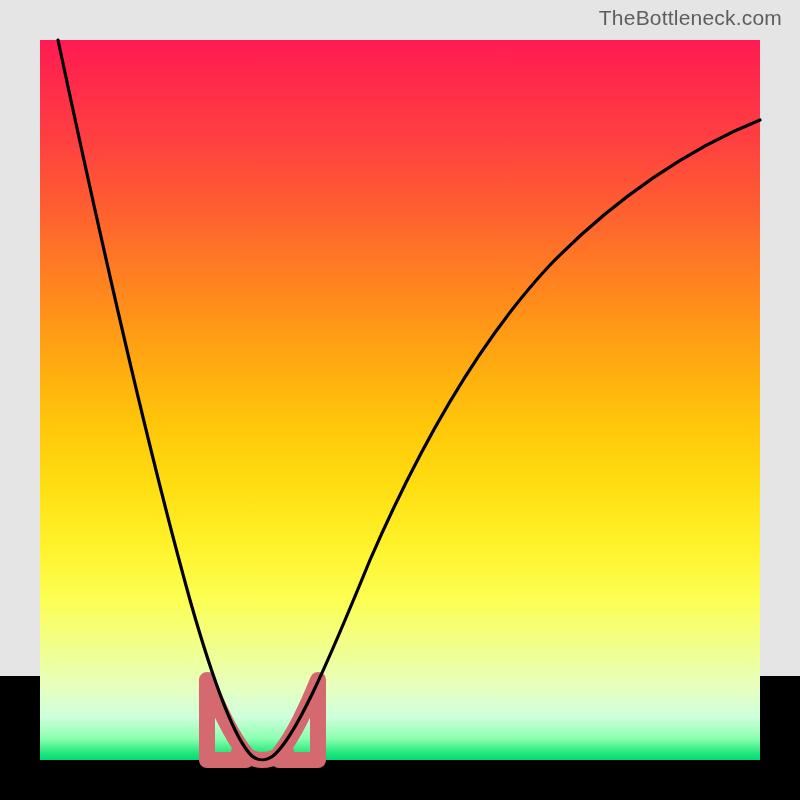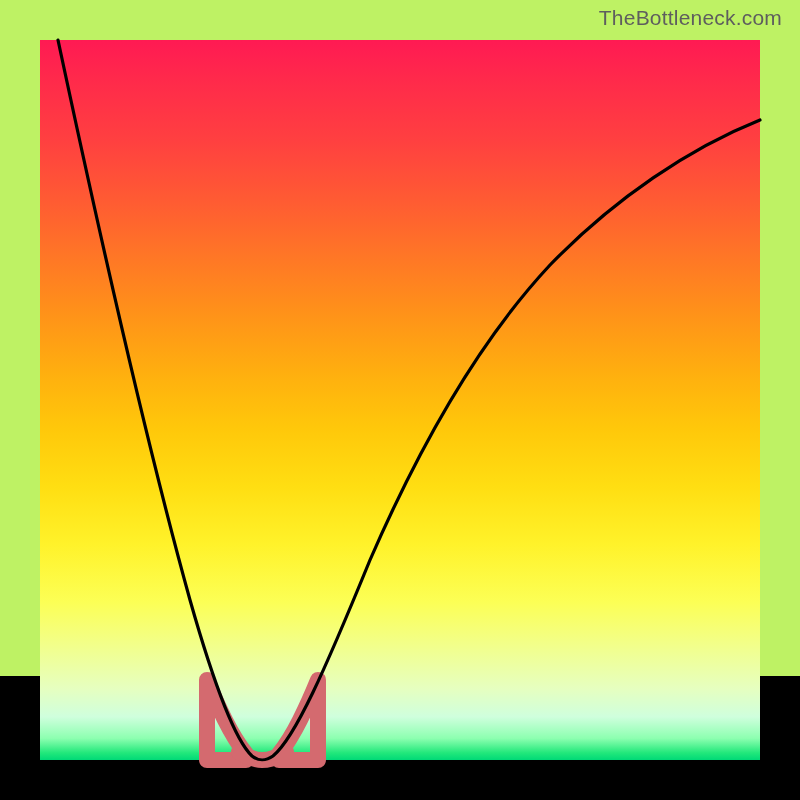--- a/index.html
+++ b/index.html
@@ -10,21 +10,21 @@
     background: #000;
     overflow: hidden;
     font-family: Arial, Helvetica, sans-serif;
   }
   .frame {
     position: absolute;
     left: 0;
     top: 0;
     width: 800px;
     height: 676px;
-    background: #bef264;
+    background: #e5e5e5;
   }
   .plot-area {
     position: absolute;
     left: 40px;
     top: 40px;
     width: 720px;
     height: 720px;
     background: linear-gradient(to bottom,
       #ff1a53 0%,
       #ff2b4a 6%,

